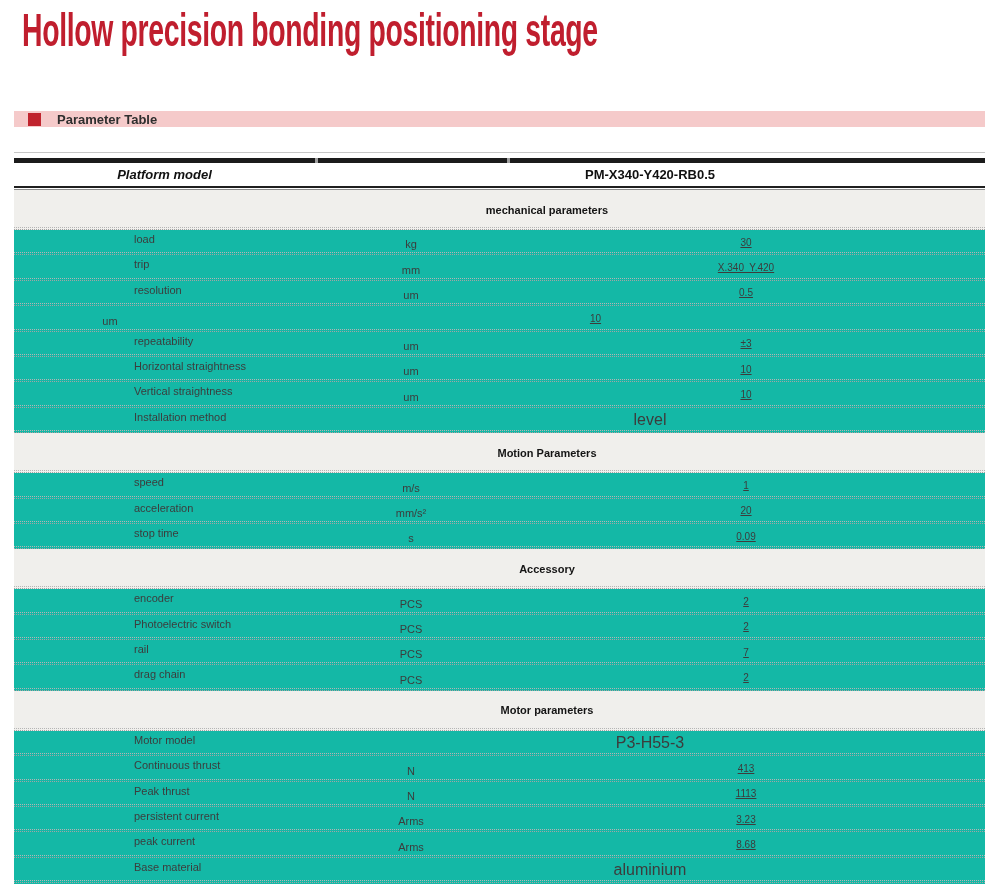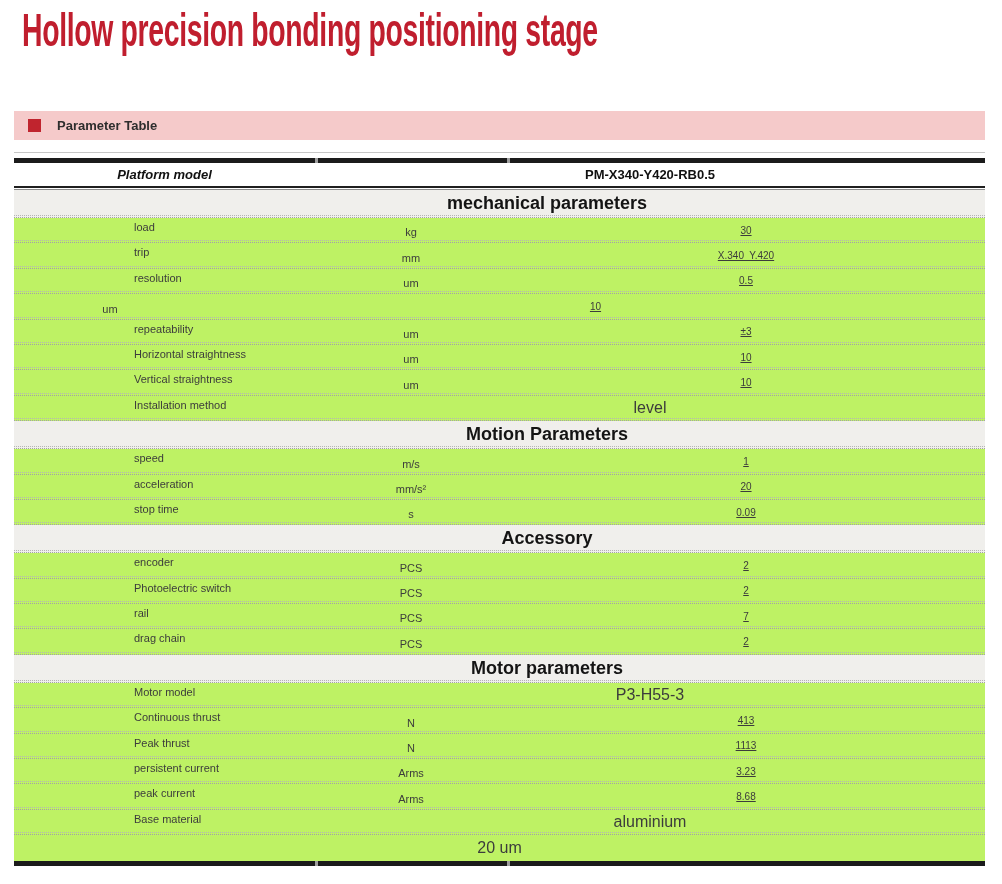--- a/index.html
+++ b/index.html
@@ -16,21 +16,21 @@
     position:absolute;left:22px;top:6px;margin:0;
     font-size:43px;line-height:1.1;font-weight:bold;
     color:var(--title-red,#c01e2e);
     white-space:nowrap;
     transform:scaleX(.66) scaleY(1.06);
     transform-origin:left top;
     letter-spacing:-.5px;
   }
   
   .banner{
-    position:absolute;left:14px;top:111px;width:971px;height:29px;
+    position:absolute;left:14px;top:111px;width:971px;height:16px;
     background:var(--banner-pink,#f5caca);
     display:flex;align-items:center;
   }
   .banner .sq{
     width:13px;height:13px;margin-left:14px;
     background:var(--square-red,#c0242e);
   }
   .banner .banner-label{
     margin-left:16px;font-size:13px;font-weight:bold;color:#2e2e2e;
   }
@@ -44,31 +44,31 @@
   .bar .tick.t2{left:493px;}
   .thead{height:23px;display:flex;background:#fff;}
   .hcell{display:flex;align-items:center;justify-content:center;
     font-size:13px;font-weight:bold;color:#101010;}
   .hcell.c1{width:301px;font-style:italic;}
   .hcell.c2{flex:1;}
   .hdivider{height:4px;
     background:linear-gradient(to bottom,#1f1f1f 0,#1f1f1f 2px,#ffffff 2px,#ffffff 3px,#8d8d8d 3px,#8d8d8d 4px);}
   
   .sec{
-    height:28px;box-sizing:border-box;position:relative;
+    height:40px;box-sizing:border-box;position:relative;
     background:var(--section-gray,#f0efec);
     display:flex;align-items:center;justify-content:center;
     padding-left:95px;
-    font-size:18px;font-weight:bold;color:#141414;
+    font-size:11px;font-weight:bold;color:#141414;
     border-bottom:1px dotted #a3a3a3;
   }
   
   .row{
     height:25.4px;box-sizing:border-box;position:relative;
-    display:flex;background:#bef264;
+    display:flex;background:#14b8a6;
     border-bottom:1px dotted #a3a3a3;
   }
   .sec::after,.row::after{
     content:"";position:absolute;left:0;right:0;bottom:1px;
     border-bottom:1px dotted #b5b5b5;
   }
   #tbody > div:last-child{border-bottom:none;}
   #tbody > div:last-child::after{border-bottom:none;}
   .cell-label{
     width:301px;box-sizing:border-box;

